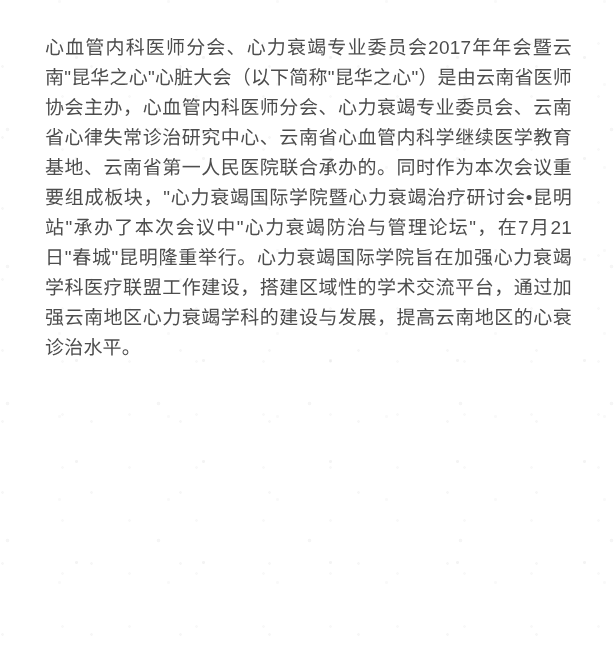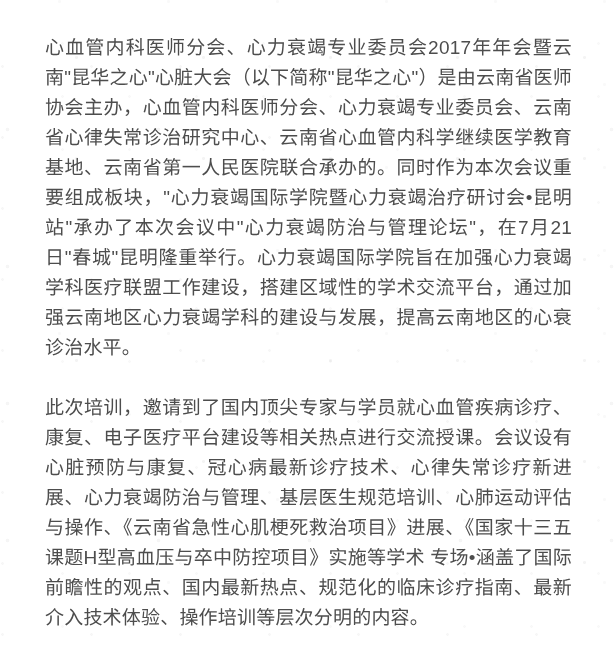--- a/index.html
+++ b/index.html
@@ -42,15 +42,14 @@
     letter-spacing: 0.2px;
     word-break: break-all;
   }
 </style>
 </head>
 <body>
 
 <div class="page">
   <div class="article">
     <p>心血管内科医师分会、心力衰竭专业委员会2017年年会暨云南"昆华之心"心脏大会（以下简称"昆华之心"）是由云南省医师协会主办，心血管内科医师分会、心力衰竭专业委员会、云南省心律失常诊治研究中心、云南省心血管内科学继续医学教育基地、云南省第一人民医院联合承办的。同时作为本次会议重要组成板块，"心力衰竭国际学院暨心力衰竭治疗研讨会•昆明站"承办了本次会议中"心力衰竭防治与管理论坛"，在7月21日"春城"昆明隆重举行。心力衰竭国际学院旨在加强心力衰竭学科医疗联盟工作建设，搭建区域性的学术交流平台，通过加强云南地区心力衰竭学科的建设与发展，提高云南地区的心衰诊治水平。</p>
-    <p>此次培训，邀请到了国内顶尖专家与学员就心血管疾病诊疗、康复、电子医疗平台建设等相关热点进行交流授课。会议设有心脏预防与康复、冠心病最新诊疗技术、心律失常诊疗新进展、心力衰竭防治与管理、基层医生规范培训、心肺运动评估与操作、《云南省急性心肌梗死救治项目》进展、《国家十三五课题H型高血压与卒中防控项目》实施等学术 专场•涵盖了国际前瞻性的观点、国内最新热点、规范化的临床诊疗指南、最新介入技术体验、操作培训等层次分明的内容。</p>
   </div>
 </div>
 
 </body></html>

